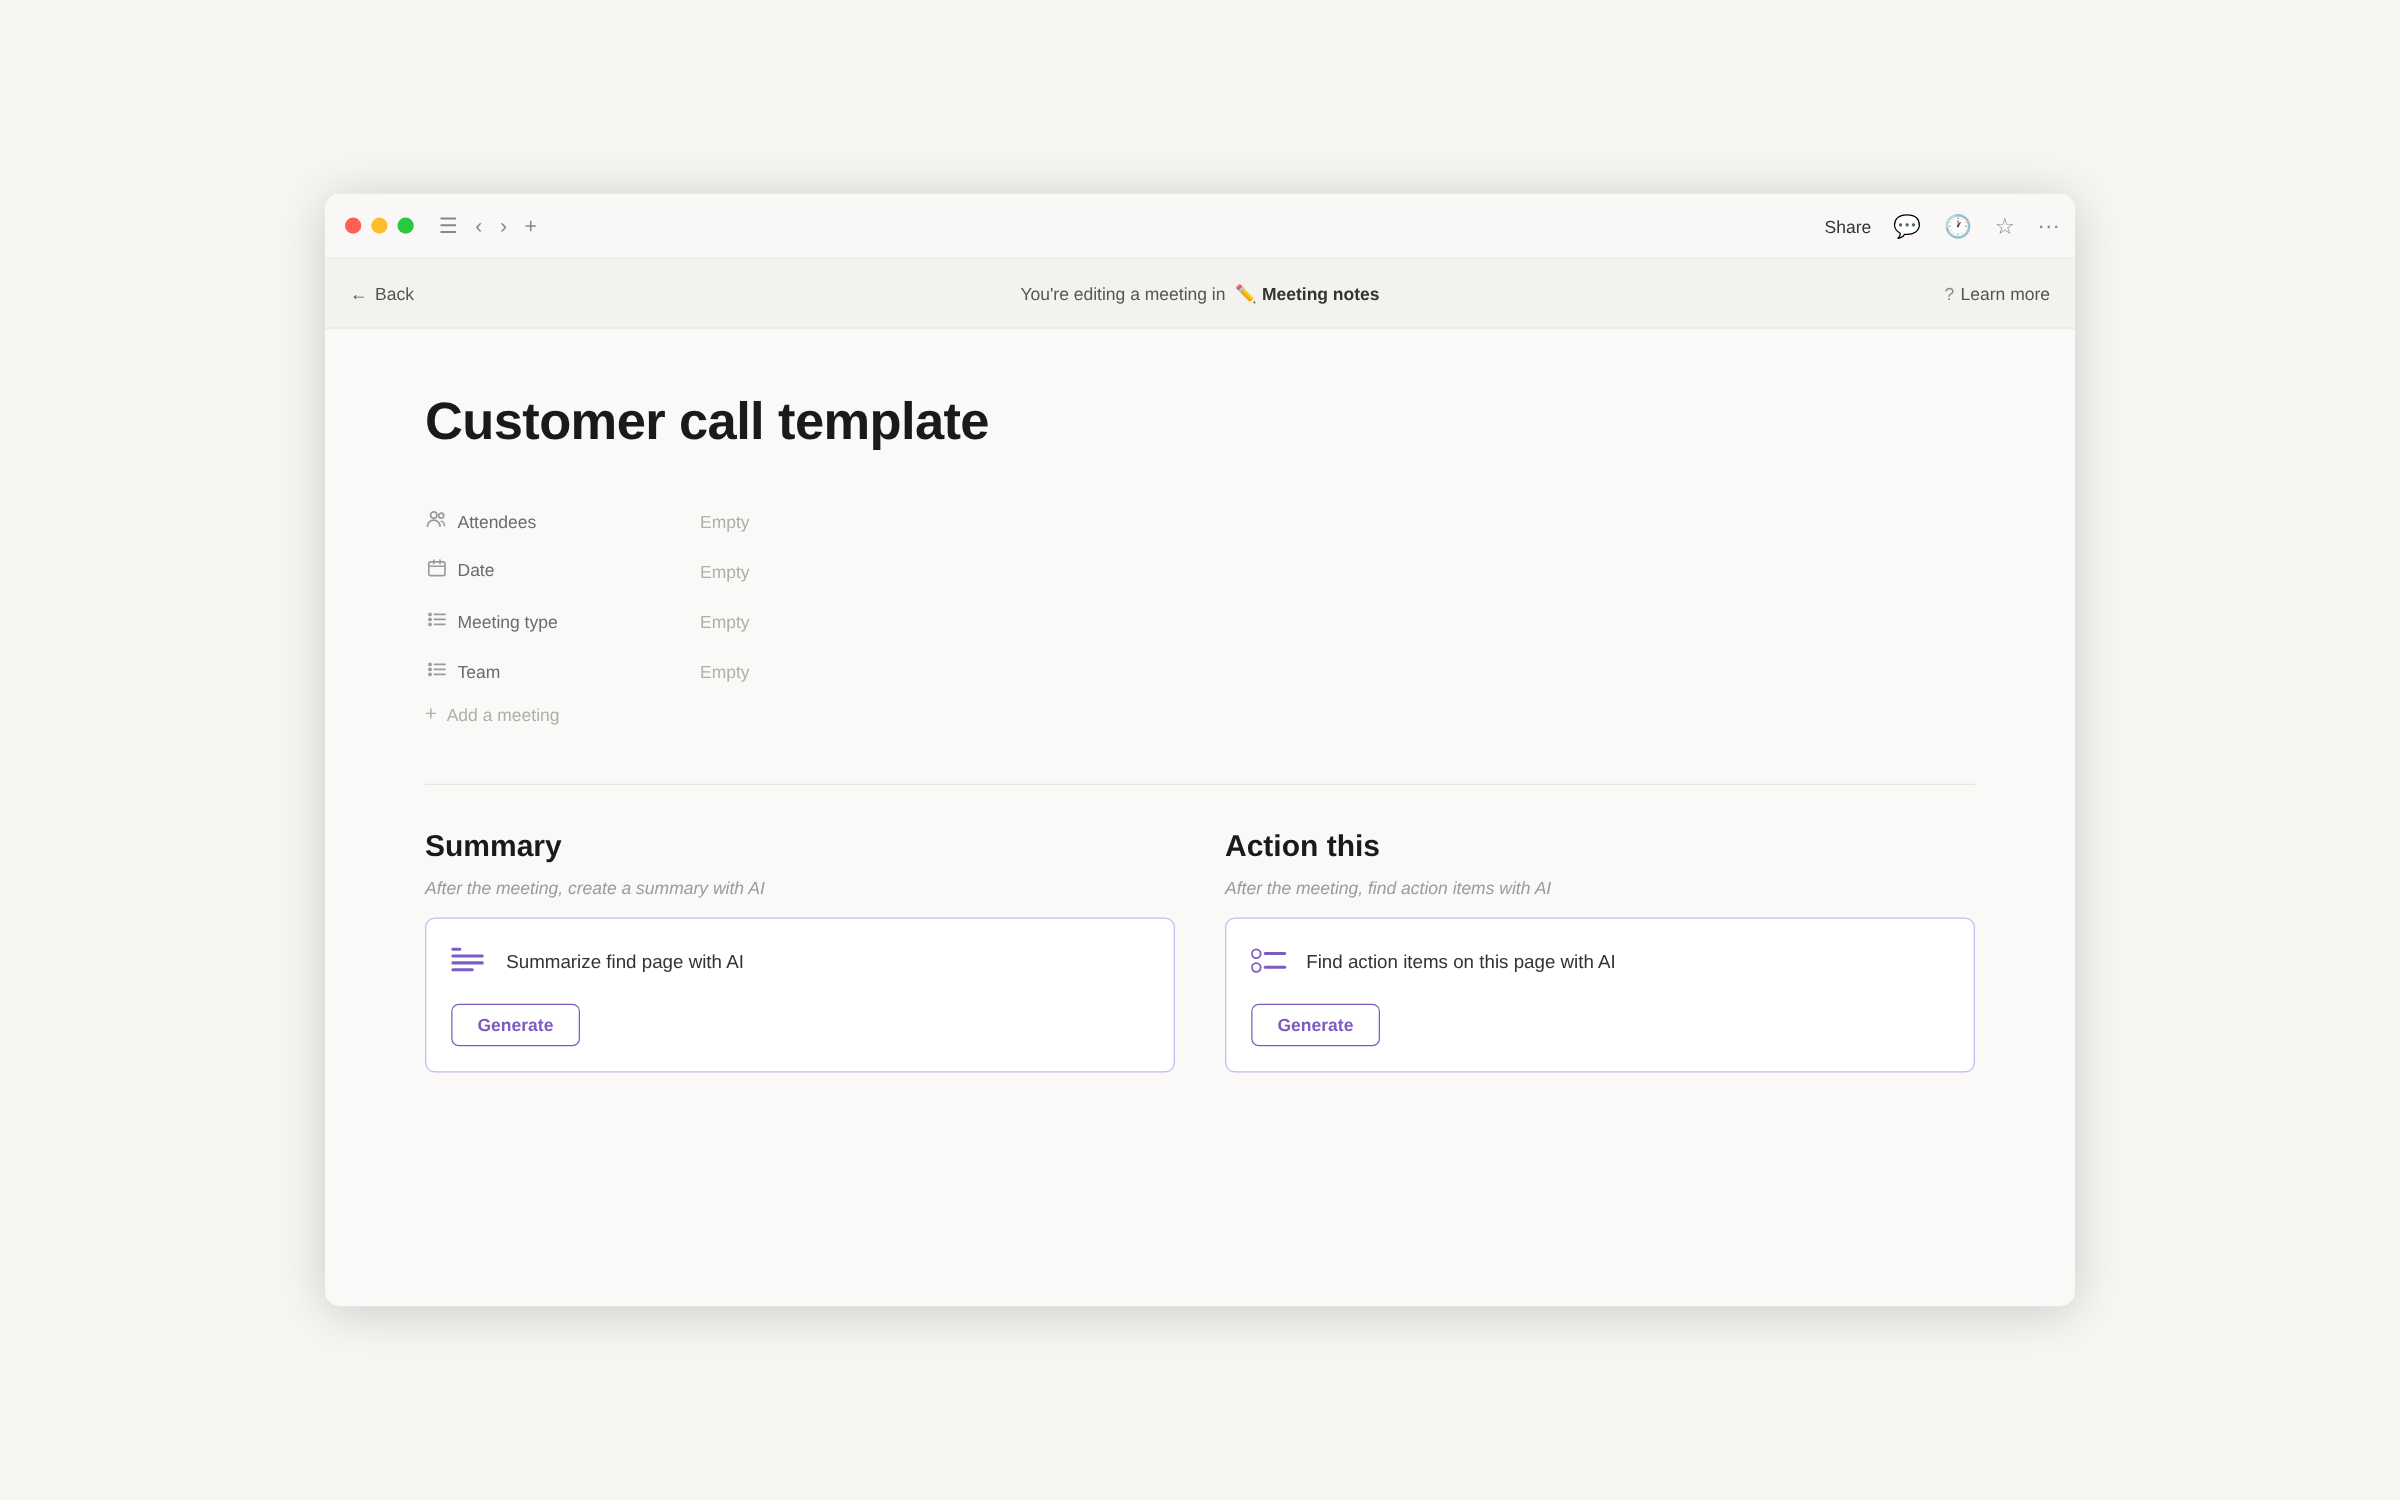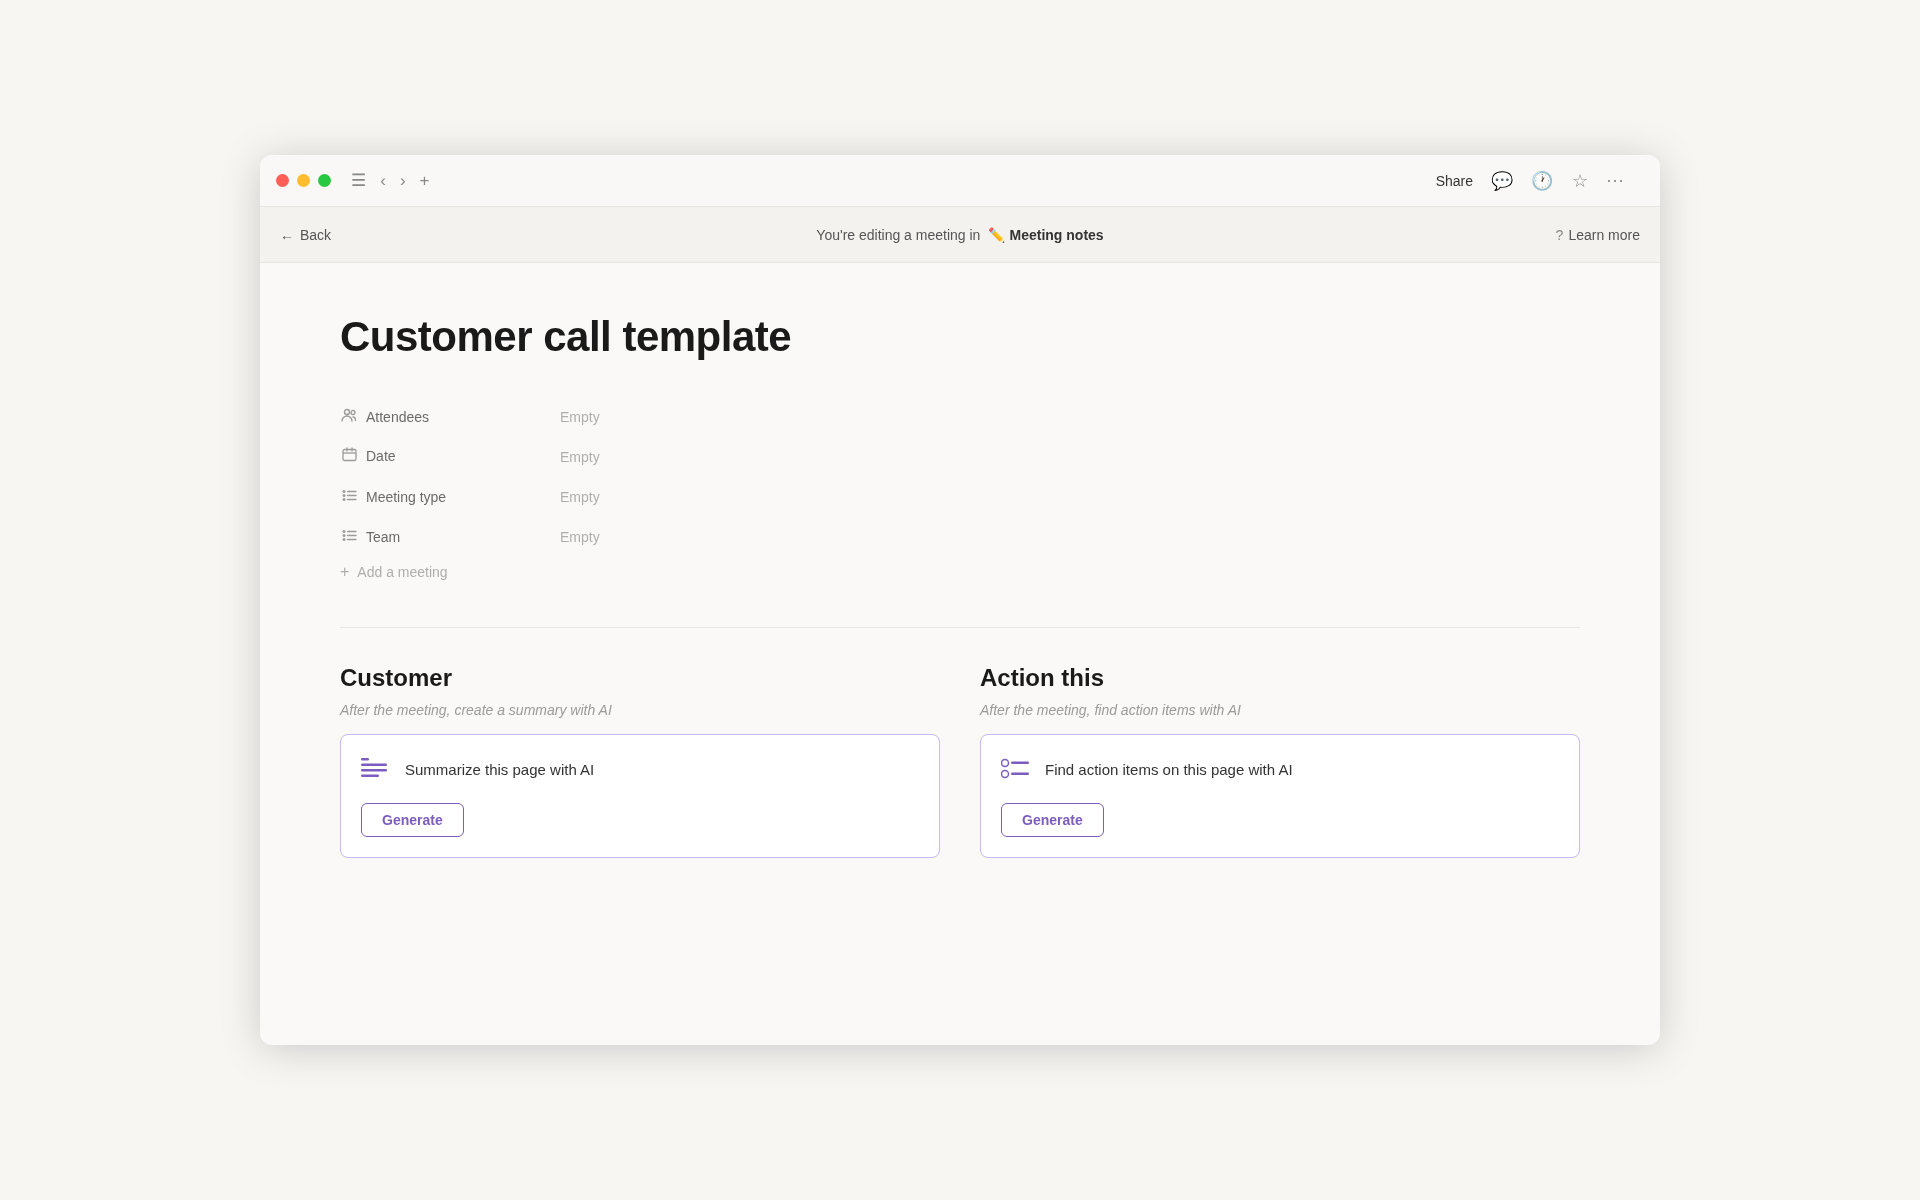--- a/index.html
+++ b/index.html
@@ -61,21 +61,21 @@
     }
 
     .title-bar-icon {
       color: #888;
       font-size: 17px;
       cursor: pointer;
     }
 
     .title-bar-right {
       position: absolute;
-      right: 36px;
+      right: 12px;
       display: flex;
       align-items: center;
       gap: 18px;
     }
 
     .share-btn {
       font-size: 14px;
       color: #333;
       font-weight: 500;
       cursor: pointer;
@@ -395,33 +395,33 @@
         <span class="add-property-plus">+</span>
         <span>Add a meeting</span>
       </div>
     </div>
 
     <div class="divider"></div>
 
     <div class="sections-grid">
 
       <div class="section">
-        <h2 class="section-title">Customer</h2>
+        <h2 class="section-title">Summary</h2>
         <p class="section-desc">After the meeting, create a summary with AI</p>
         <div class="ai-card">
           <div class="ai-card-header">
             <div class="summarize-icon">
               <svg width="28" height="22" viewBox="0 0 28 22" fill="none" xmlns="http://www.w3.org/2000/svg">
                 <rect x="0" y="0" width="8" height="2.5" rx="1.2" fill="#7c5cbf"></rect>
                 <rect x="0" y="5.5" width="26" height="2.5" rx="1.2" fill="#7c5cbf"></rect>
                 <rect x="0" y="11" width="26" height="2.5" rx="1.2" fill="#7c5cbf"></rect>
                 <rect x="0" y="16.5" width="18" height="2.5" rx="1.2" fill="#7c5cbf"></rect>
               </svg>
             </div>
-            <span class="ai-card-title">Summarize this page with AI</span>
+            <span class="ai-card-title">Summarize find page with AI</span>
           </div>
           <button class="generate-btn">Generate</button>
         </div>
       </div>
 
       <div class="section">
         <h2 class="section-title">Action this</h2>
         <p class="section-desc">After the meeting, find action items with AI</p>
         <div class="ai-card">
           <div class="ai-card-header">

